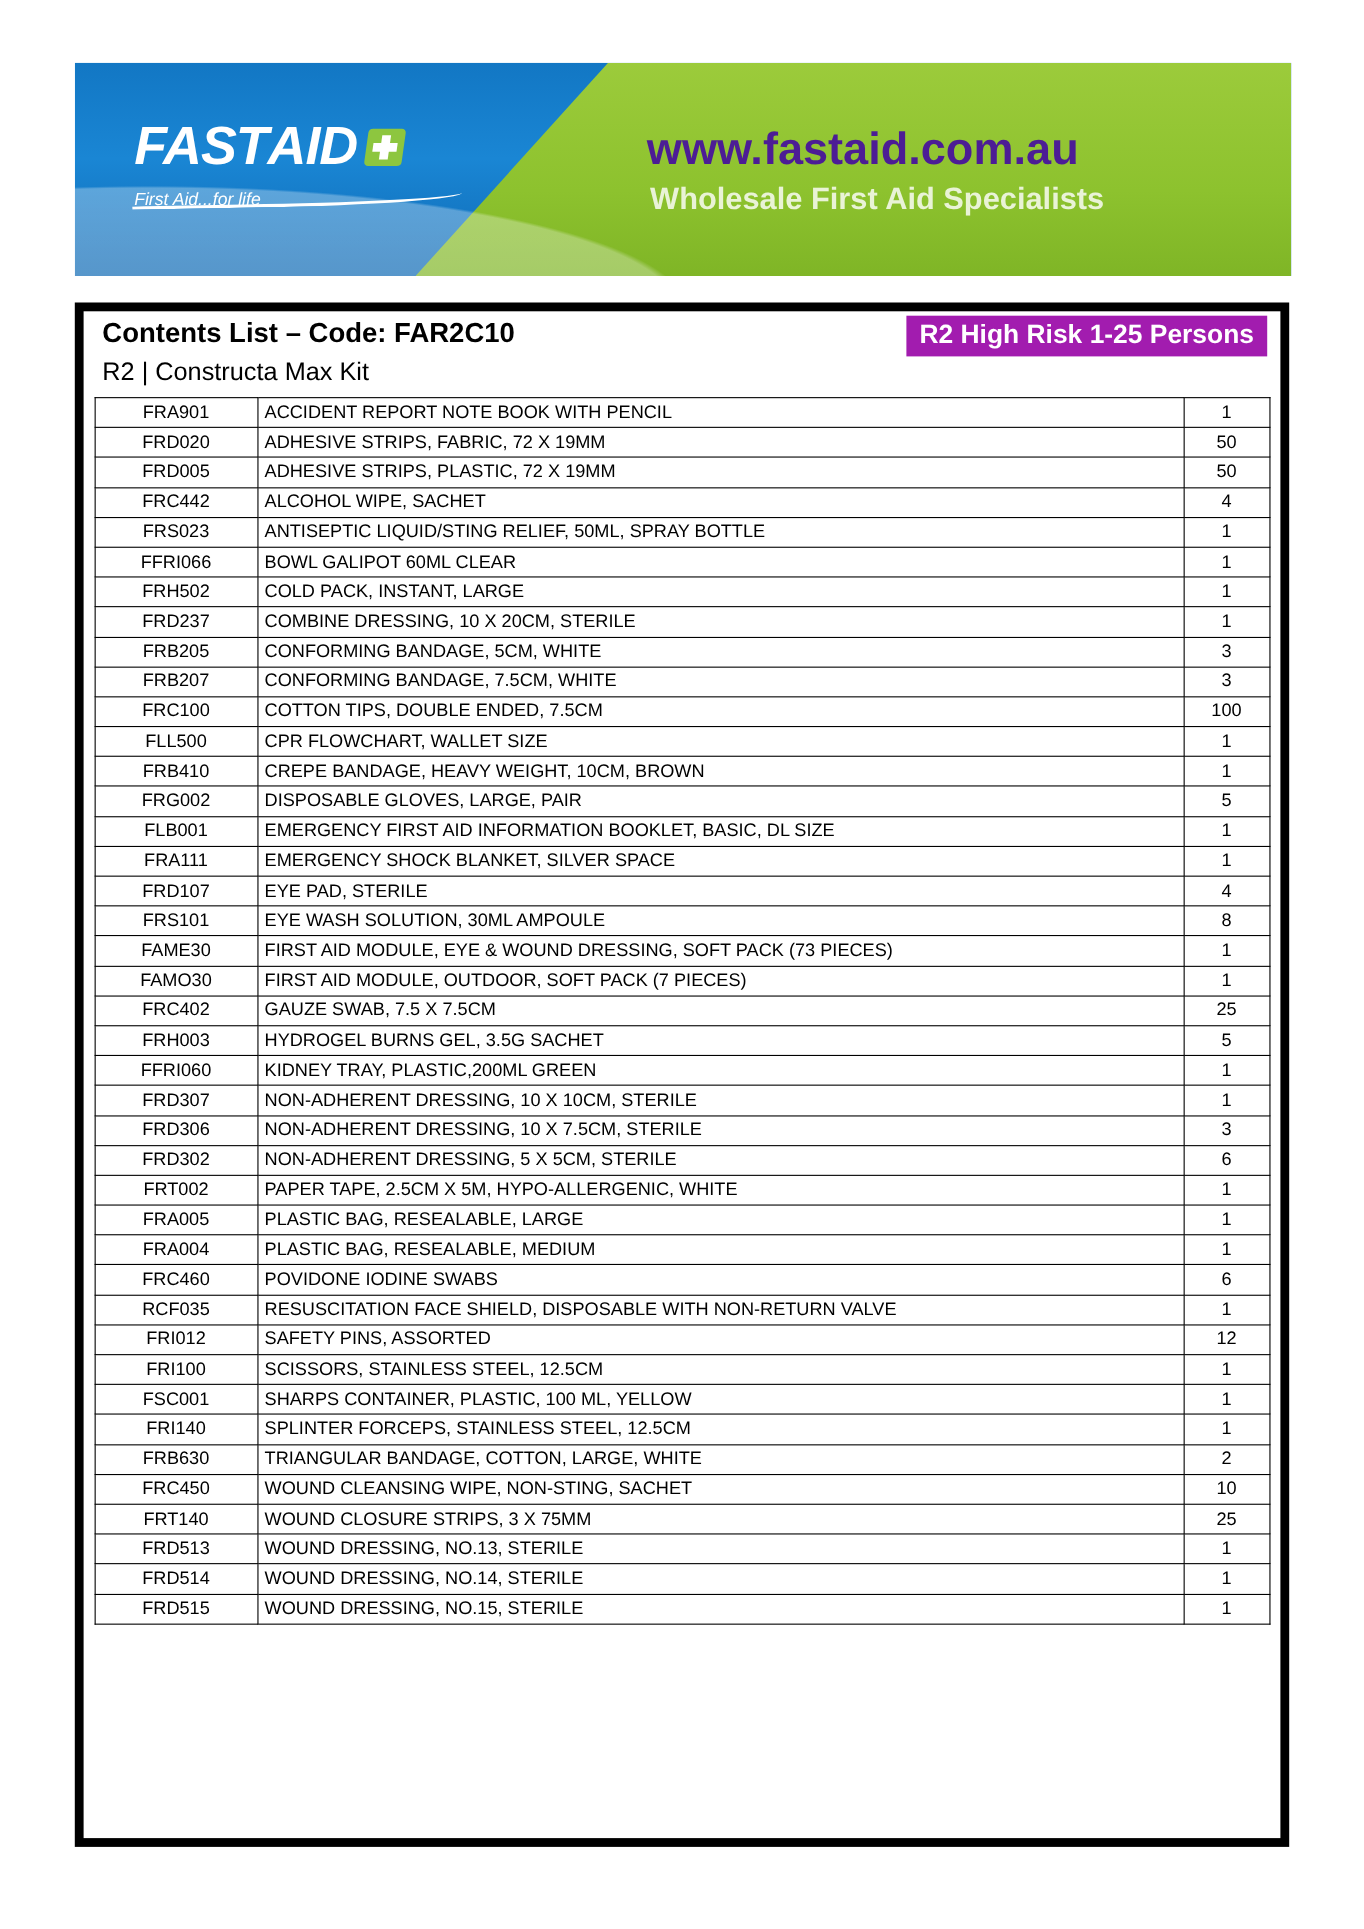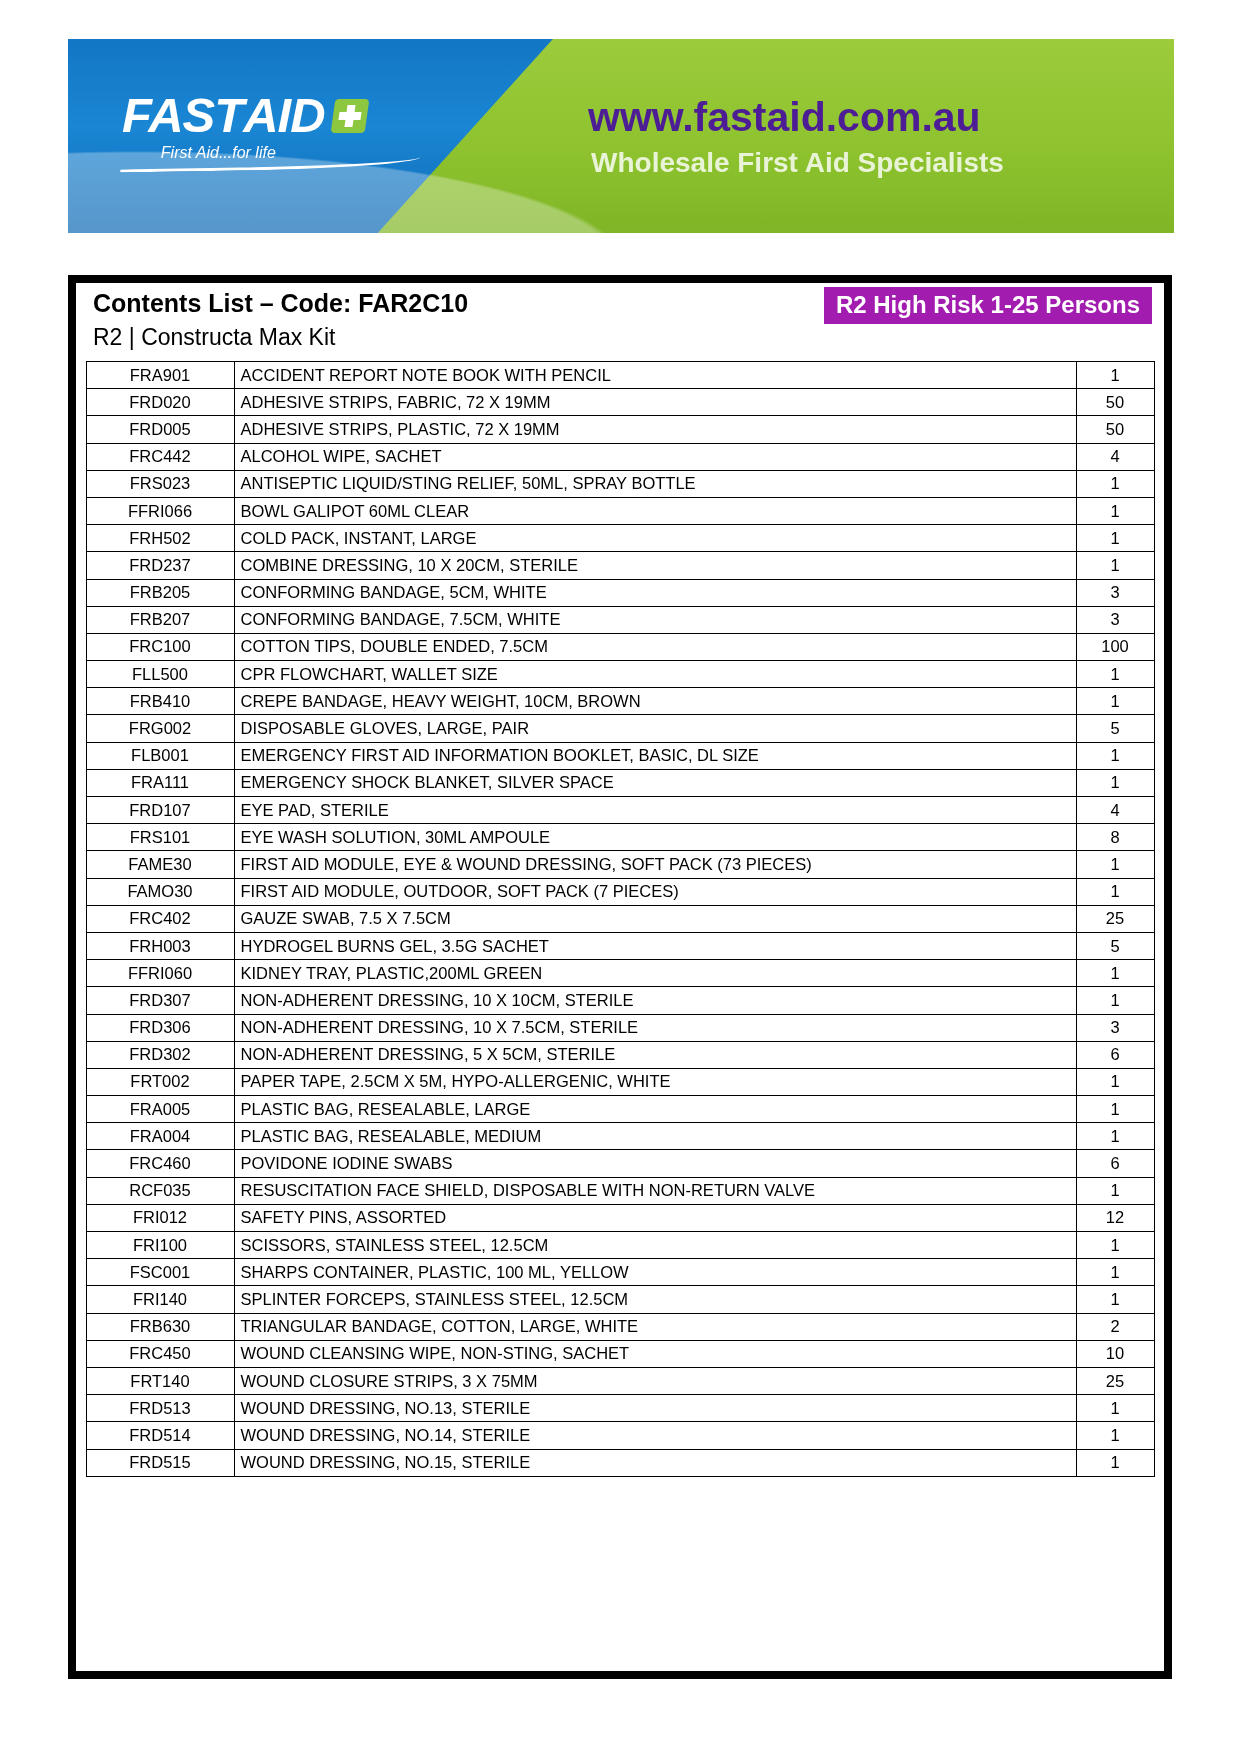--- a/index.html
+++ b/index.html
@@ -13,21 +13,21 @@
     font-family: "Liberation Sans", sans-serif;
     color: #000;
     position: relative;
     overflow: hidden;
   }
 
   
   .banner {
     position: absolute;
     left: 68px;
-    top: 39px;
+    top: 57px;
     width: 1106px;
     height: 194px;
     overflow: hidden;
   }
   .banner-blue {
     position: absolute;
     inset: 0;
     background: linear-gradient(180deg, #1277c4 0%, #1a86d4 45%, #0e69b4 100%);
   }
   .banner-green {
@@ -78,22 +78,22 @@
   .cross::before, .cross::after {
     content: "";
     position: absolute;
     background: #ffffff;
   }
   .cross::before { left: 13px; top: 6px; width: 8px; height: 22px; }
   .cross::after  { left: 6px; top: 13px; width: 22px; height: 8px; }
   .logo-sub {
     font-size: 16px;
     color: #ffffff;
-    text-align: center;
-    margin-top: 4px;
+    text-align: left;
+    margin-top: 15px;
     padding-right: 52px;
     font-style: italic;
   }
   .logo-underline {
     position: absolute;
     left: -2px;
     top: 62px;
     width: 300px;
     height: 14px;
     border-bottom: 3px solid #ffffff;

